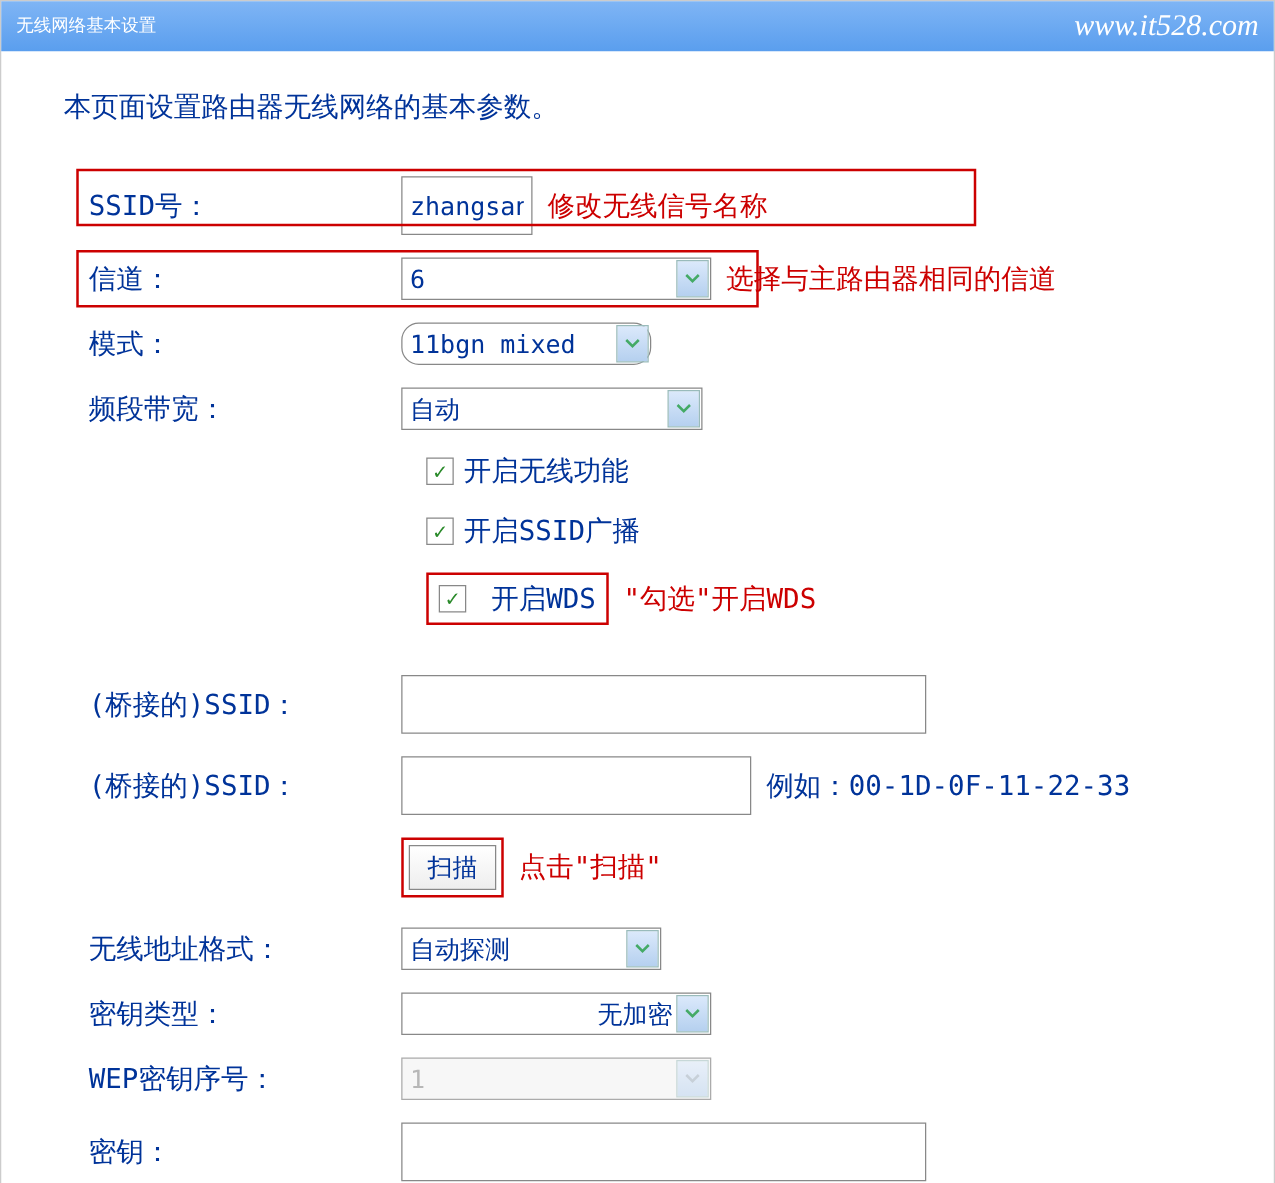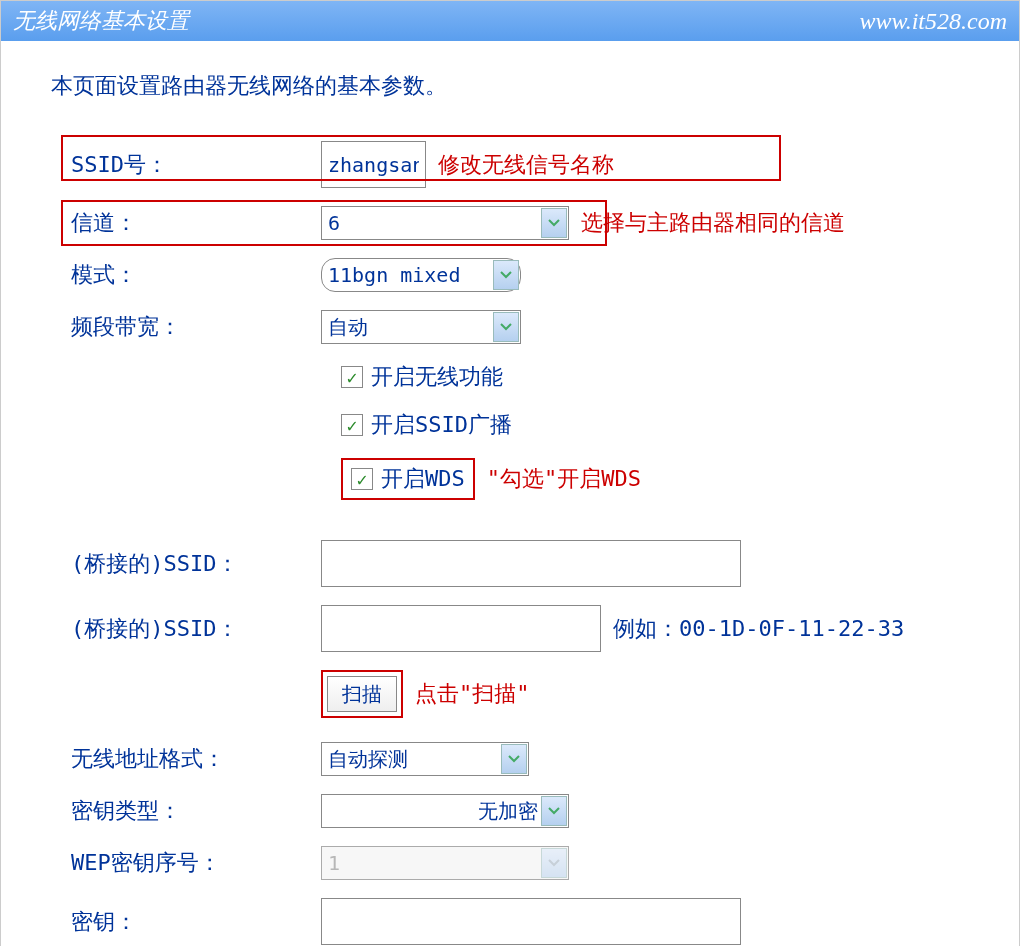--- a/index.html
+++ b/index.html
@@ -1,35 +1,35 @@
 <!DOCTYPE html>
 <html><head>
 <meta charset="utf-8">
 <style>
 * { box-sizing: border-box; margin: 0; padding: 0; }
 body { font-family: SimSun, "宋体", monospace, sans-serif; font-size: 20px; background: #fff; }
 .container { width: 1020px; border: 1px solid #ccc; }
 .header { background: linear-gradient(to bottom, #7fb5f5, #5a9eee); height: 40px; display: flex; align-items: center; justify-content: space-between; padding: 0 12px; }
-.header-title { color: #fff; font-size: 22px; font-style: italic; }
+.header-title { color: #fff; font-size: 14px; }
 .header-url { color: #fff; font-size: 24px; font-style: italic; font-family: "Times New Roman", serif; }
 .content { padding: 30px 40px 20px 50px; min-height: 830px; position: relative; }
 .desc { color: #003399; font-size: 22px; margin-bottom: 40px; }
 .form-row { display: flex; align-items: center; margin-bottom: 18px; position: relative; }
 .label { color: #003399; font-size: 22px; width: 270px; padding-left: 20px; }
 .text-input { height: 47px; border: 1px solid #888; padding: 2px 6px; font-family: monospace, SimSun; font-size: 20px; color: #003399; }
 .select-wrap { position: relative; display: inline-block; }
 .select { height: 34px; border: 1px solid #888; padding: 2px 30px 2px 6px; font-family: monospace, SimSun; font-size: 20px; color: #003399; background: #fff; appearance: none; -webkit-appearance: none; }
 .select-arrow { position: absolute; right: 2px; top: 2px; width: 26px; height: 30px; background: linear-gradient(to bottom, #dbe9fb, #b5d0ef); border: 1px solid #9bb; display: flex; align-items: center; justify-content: center; pointer-events: none; }
 .select-arrow svg { width: 12px; height: 8px; }
 .checkbox-row { display: flex; align-items: center; margin-bottom: 18px; margin-left: 290px; }
 .checkbox { width: 22px; height: 22px; border: 1px solid #888; margin-right: 8px; display: flex; align-items: center; justify-content: center; background: #fff; }
 .checkbox.checked::after { content: "✓"; color: #2a8a2a; font-weight: bold; font-size: 18px; }
 .checkbox-label { color: #003399; font-size: 22px; }
 .annotation { color: #cc0000; font-size: 22px; margin-left: 12px; }
-.red-box { border: 2px solid #cc0000; padding: 2px; }
+.red-box { border: 2px solid #cc0000; padding: 2px; gap: 12px; }
 .example-text { color: #003399; font-size: 22px; margin-left: 12px; }
 .scan-btn { height: 36px; padding: 2px 14px; font-size: 20px; color: #003399; background: linear-gradient(to bottom, #fff, #eee); border: 1px solid #888; font-family: SimSun; text-align: center; }
 .footer { border-top: 1px solid #ccc; padding: 10px 14px; display: flex; gap: 24px; background: #fff; }
 .footer-btn { height: 34px; padding: 2px 8px; font-size: 20px; color: #000; background: linear-gradient(to bottom, #fff, #e8e8e8); border: 1px solid #888; font-family: SimSun; letter-spacing: 10px; text-indent: 10px; }
 .ssid-highlight { position: absolute; border: 2px solid #cc0000; }
 .watermark { position: absolute; bottom: -32px; right: 10px; color: #fff; font-size: 20px; z-index: 10; text-shadow: 0 0 3px rgba(0,0,0,0.6); font-family: SimHei, sans-serif; }
 .disabled-select { color: #999; background: #f5f5f5; }
 </style>
 </head>
 <body>
@@ -76,21 +76,21 @@
             <svg viewBox="0 0 12 8">
               <path d="M1 1 L6 6 L11 1" stroke="#4a6" fill="none" stroke-width="2"></path>
             </svg>
           </div>
       </div>
     </div>
 
     <div class="form-row">
       <span class="label">频段带宽：</span>
       <div class="select-wrap">
-        <select class="select" style="width:200px;">
+        <select class="select" style="width:241px;">
           <option>自动</option>
         </select>
         <div class="select-arrow">
             <svg viewBox="0 0 12 8">
               <path d="M1 1 L6 6 L11 1" stroke="#4a6" fill="none" stroke-width="2"></path>
             </svg>
           </div>
       </div>
     </div>
 

